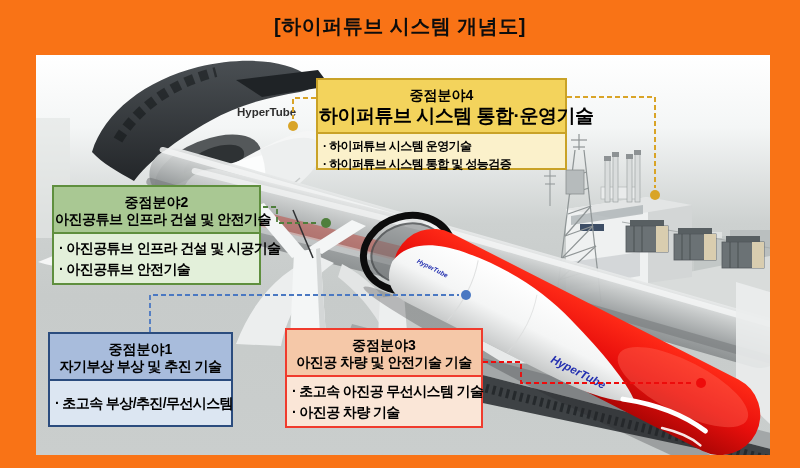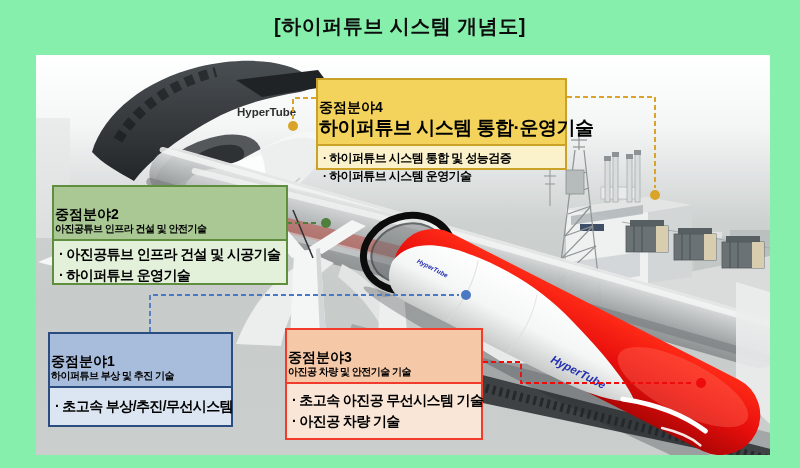--- a/index.html
+++ b/index.html
@@ -1,34 +1,34 @@
 <!DOCTYPE html>
 <html><head>
 <meta charset="utf-8">
 <style>
   html,body{margin:0;padding:0;background:#fff;}
-  .canvas{position:relative;width:800px;height:468px;background:#86efac;overflow:hidden;
+  .canvas{position:relative;width:800px;height:468px;background:#f97316;overflow:hidden;
           font-family:"Liberation Sans","DejaVu Sans",sans-serif;}
   .page-title{position:absolute;top:13px;left:0;width:100%;text-align:center;
           font-size:20px;font-weight:800;color:#0d0d0d;letter-spacing:.5px;z-index:6;}
   svg.illu{position:absolute;left:0;top:0;z-index:1;}
   .callout{position:absolute;box-sizing:border-box;border:2px solid var(--bd,#333);
            background:var(--body,#fff);z-index:5;display:flex;flex-direction:column;}
   .callout .hd{background:var(--hd,#eee);border-bottom:2px solid var(--bd,#333);
-           padding:19px 1px 4px 1px;}
+           text-align:center;padding:7px 1px 4px 1px;}
   .t1{font-size:14px;font-weight:800;color:#000;line-height:1.2;}
-  .t2{font-size:10px;font-weight:800;color:#000;line-height:1.25;letter-spacing:-.5px;white-space:nowrap;}
+  .t2{font-size:14px;font-weight:800;color:#000;line-height:1.25;letter-spacing:-.5px;white-space:nowrap;}
   .bd{flex:1;padding:4px 5px;display:flex;flex-direction:column;justify-content:center;gap:2px;}
   .li{font-size:14px;font-weight:700;color:#000;letter-spacing:-.6px;line-height:1.35;white-space:nowrap;}
   .box-area4{left:316px;top:78px;width:251px;height:92px;}
   .box-area4 .t2{font-size:19px;}
   .box-area4 .li{font-size:12px;}
-  .box-area2{left:52px;top:185px;width:236px;height:100px;}
+  .box-area2{left:52px;top:185px;width:209px;height:100px;}
   .box-area1{left:48px;top:332px;width:185px;height:95px;}
-  .box-area3{left:285px;top:328px;width:198px;height:112px;}
+  .box-area3{left:285px;top:328px;width:198px;height:100px;}
 </style>
 </head>
 <body>
 
 <div class="canvas">
 
   <div class="page-title">[하이퍼튜브 시스템 개념도]</div>
 
   <svg class="illu" width="800" height="468" viewBox="0 0 800 468">
     <defs>
@@ -219,40 +219,40 @@
       <circle cx="701" cy="383" r="5" fill="currentColor" stroke="none"></circle>
     </g>
   </svg>
 
   <div class="callout box-area4" style="--bd: #C9A227; --hd: #F3D35C; --body: #FBF1CB;">
     <div class="hd">
       <div class="t1">중점분야4</div>
       <div class="t2">하이퍼튜브 시스템 통합·운영기술</div>
     </div>
     <div class="bd">
+      <div class="li">· 하이퍼튜브 시스템 운영기술</div>
       <div class="li">· 하이퍼튜브 시스템 통합 및 성능검증</div>
-      <div class="li">· 하이퍼튜브 시스템 운영기술</div>
     </div>
   </div>
 
   <div class="callout box-area2" style="--bd: #5F8F3E; --hd: #A9C893; --body: #E3F0DA;">
     <div class="hd">
       <div class="t1">중점분야2</div>
       <div class="t2">아진공튜브 인프라 건설 및 안전기술</div>
     </div>
     <div class="bd">
       <div class="li">· 아진공튜브 인프라 건설 및 시공기술</div>
-      <div class="li">· 하이퍼튜브 운영기술</div>
+      <div class="li">· 아진공튜브 안전기술</div>
     </div>
   </div>
 
   <div class="callout box-area1" style="--bd: #2B4C7E; --hd: #A8BCDC; --body: #DCE6F2;">
     <div class="hd">
       <div class="t1">중점분야1</div>
-      <div class="t2">하이퍼튜브 부상 및 추진 기술</div>
+      <div class="t2">자기부상 부상 및 추진 기술</div>
     </div>
     <div class="bd">
       <div class="li">· 초고속 부상/추진/무선시스템</div>
     </div>
   </div>
 
   <div class="callout box-area3" style="--bd: #F03B2D; --hd: #F5C8A8; --body: #FAE6D7;">
     <div class="hd">
       <div class="t1">중점분야3</div>
       <div class="t2">아진공 차량 및 안전기술 기술</div>

